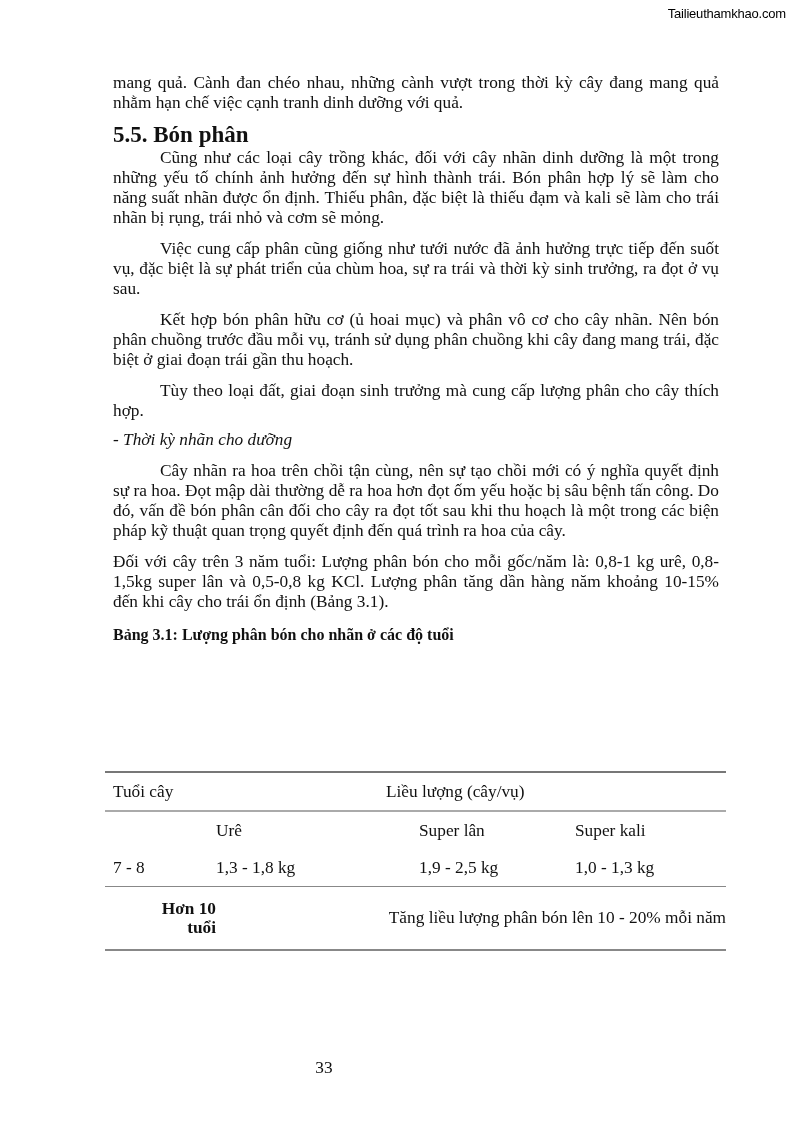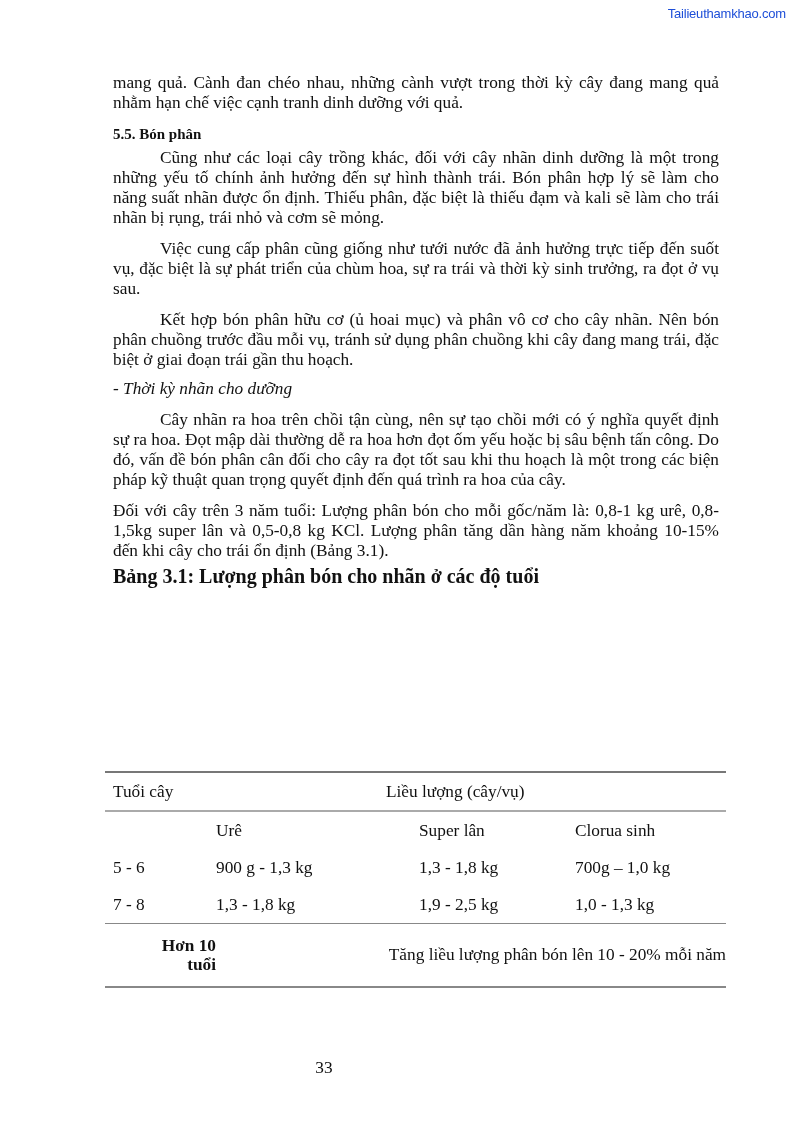--- a/index.html
+++ b/index.html
@@ -14,51 +14,51 @@
       overflow: hidden;
       font-family: "Liberation Serif", "DejaVu Serif", serif;
       color: #111111;
     }
     .watermark {
       position: absolute;
       top: 6px;
       right: 8px;
       font-family: "Liberation Sans", "DejaVu Sans", sans-serif;
       font-size: 13px;
-      color: #1d4ed8;
+      color: #000000;
       letter-spacing: -0.2px;
     }
     .page {
       position: absolute;
       left: 113px;
       top: 73px;
       width: 606px;
     }
     p {
       margin: 0;
       font-size: 17.3px;
       line-height: 20px;
       text-align: justify;
     }
     .indent { text-indent: 47px; }
     .gap { margin-top: 11px; }
     h2 {
       margin: 9px 0 1px 0;
-      font-size: 15px;
+      font-size: 23px;
       font-weight: bold;
       line-height: 25px;
     }
     .italic-line {
       font-style: italic;
       margin-top: 9px;
     }
     .caption {
-      margin-top: 4px;
+      margin-top: 12px;
       font-weight: bold;
-      font-size: 20px;
+      font-size: 16px;
       line-height: 22px;
     }
     .table-wrap {
       position: absolute;
       left: 105px;
       top: 771px;
       width: 621px;
     }
     table {
       border-collapse: collapse;
@@ -99,44 +99,39 @@
 <body>
 
 <div class="watermark">Tailieuthamkhao.com</div>
 
 <div class="page">
   <p>mang quả. Cành đan chéo nhau, những cành vượt trong thời kỳ cây đang mang quả nhằm hạn chế việc cạnh tranh dinh dưỡng với quả.</p>
   <h2>5.5. Bón phân</h2>
   <p class="indent">Cũng như các loại cây trồng khác, đối với cây nhãn dinh dưỡng là một trong những yếu tố chính ảnh hưởng đến sự hình thành trái. Bón phân hợp lý sẽ làm cho năng suất nhãn được ổn định. Thiếu phân, đặc biệt là thiếu đạm và kali sẽ làm cho trái nhãn bị rụng, trái nhỏ và cơm sẽ mỏng.</p>
   <p class="indent gap">Việc cung cấp phân cũng giống như tưới nước đã ảnh hưởng trực tiếp đến suốt vụ, đặc biệt là sự phát triển của chùm hoa, sự ra trái và thời kỳ sinh trưởng, ra đọt ở vụ sau.</p>
   <p class="indent gap">Kết hợp bón phân hữu cơ (ủ hoai mục) và phân vô cơ cho cây nhãn. Nên bón phân chuồng trước đầu mỗi vụ, tránh sử dụng phân chuồng khi cây đang mang trái, đặc biệt ở giai đoạn trái gần thu hoạch.</p>
+  <p class="indent gap">Tùy theo loại đất, giai đoạn sinh trưởng mà cung cấp lượng phân cho cây thích hợp.</p>
   <p class="italic-line">- Thời kỳ nhãn cho dưỡng</p>
   <p class="indent gap">Cây nhãn ra hoa trên chồi tận cùng, nên sự tạo chồi mới có ý nghĩa quyết định sự ra hoa. Đọt mập dài thường dễ ra hoa hơn đọt ốm yếu hoặc bị sâu bệnh tấn công. Do đó, vấn đề bón phân cân đối cho cây ra đọt tốt sau khi thu hoạch là một trong các biện pháp kỹ thuật quan trọng quyết định đến quá trình ra hoa của cây.</p>
   <p class="gap">Đối với cây trên 3 năm tuổi: Lượng phân bón cho mỗi gốc/năm là: 0,8-1 kg urê, 0,8-1,5kg super lân và 0,5-0,8 kg KCl. Lượng phân tăng dần hàng năm khoảng 10-15% đến khi cây cho trái ổn định (Bảng 3.1).</p>
   <p class="caption">Bảng 3.1: Lượng phân bón cho nhãn ở các độ tuổi</p>
 </div>
 
 <div class="table-wrap">
   <table>
     <tbody>
         <tr class="top-border">
       <td class="c0 bold top-border">Tuổi cây</td>
       <td colspan="3" class="bold top-border" style="padding-left: 170px;">Liều lượng (cây/vụ)</td>
     </tr>
     <tr>
       <td class="c0 mid-border"></td>
       <td class="c1 bold mid-border">Urê</td>
       <td class="c2 bold mid-border">Super lân</td>
-      <td class="c3 bold mid-border">Clorua sinh</td>
-    </tr>
-    <tr>
-      <td class="c0 bold">5 - 6</td>
-      <td class="c1">900 g - 1,3 kg</td>
-      <td class="c2">1,3 - 1,8 kg</td>
-      <td class="c3">700g – 1,0 kg</td>
+      <td class="c3 bold mid-border">Super kali</td>
     </tr>
     <tr>
       <td class="c0 bold">7 - 8</td>
       <td class="c1">1,3 - 1,8 kg</td>
       <td class="c2">1,9 - 2,5 kg</td>
       <td class="c3">1,0 - 1,3 kg</td>
     </tr>
     <tr class="last-row">
       <td class="c0 age-last sep-border bottom-border">
         <div>Hơn 10</div>

